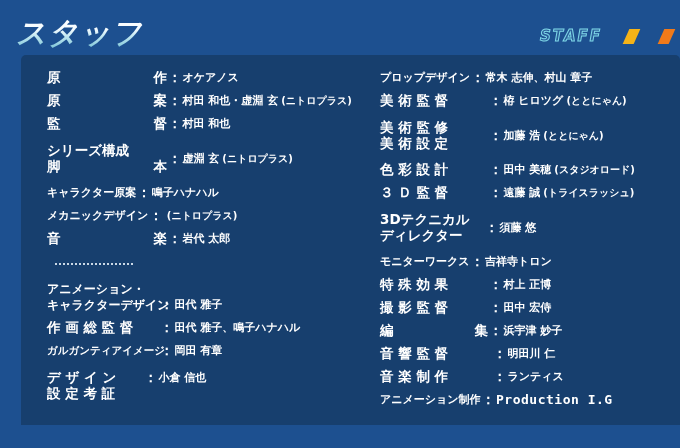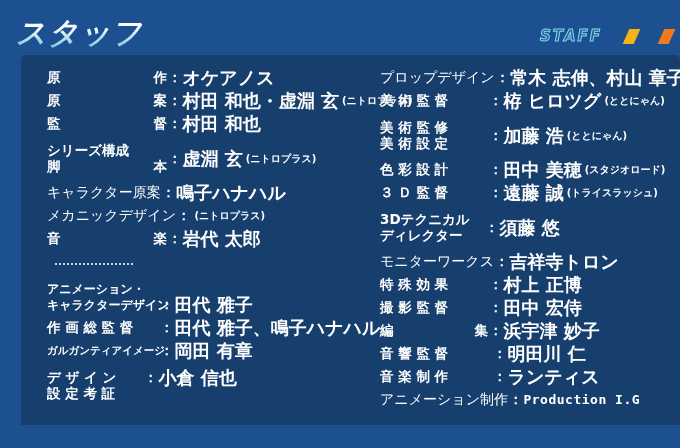--- a/index.html
+++ b/index.html
@@ -104,21 +104,21 @@
     font-size: 13.5px;
     line-height: 17px;
     flex: 0 0 auto;
   }
   
   .label.just {
     display: flex;
     justify-content: space-between;
   }
   .label.w-lg  { width: 120px; }
-  .label.small { font-size: 14px; font-weight: normal; }
+  .label.small { font-size: 11px; font-weight: bold; }
   .label.xsmall { font-size: 10.5px; font-weight: bold; }
 
   .label-stack {
     display: flex;
     flex-direction: column;
     flex: 0 0 auto;
   }
   .label-stack .line {
     color: #ffffff;
     font-weight: bold;
@@ -138,21 +138,21 @@
     font-size: 13.5px;
     line-height: 17px;
     padding: 0 1px;
     flex: 0 0 auto;
   }
   .colon.mid { align-self: center; }
 
   .value {
     color: #ffffff;
     font-weight: bold;
-    font-size: 18px;
+    font-size: 11px;
     line-height: 17px;
     flex: 0 0 auto;
   }
   .value.mid { align-self: center; }
   .value.mono {
     font-family: "DejaVu Sans Mono", "Liberation Mono", monospace;
     font-size: 13px;
     letter-spacing: 0.5px;
   }
   .note {

